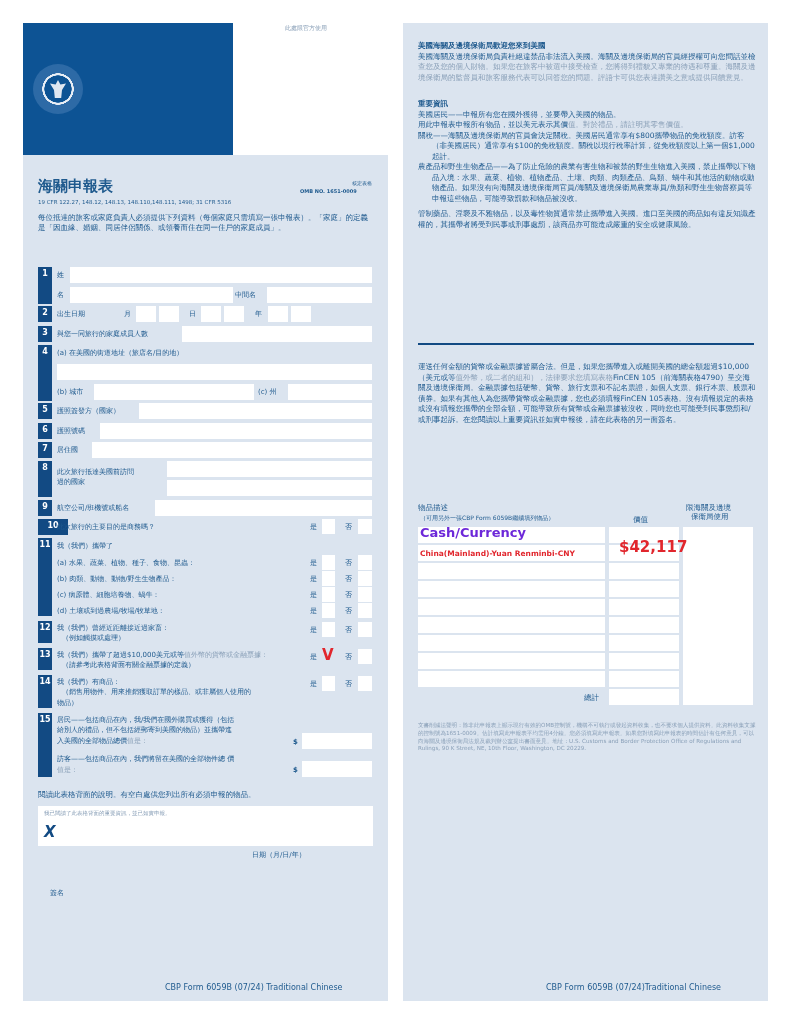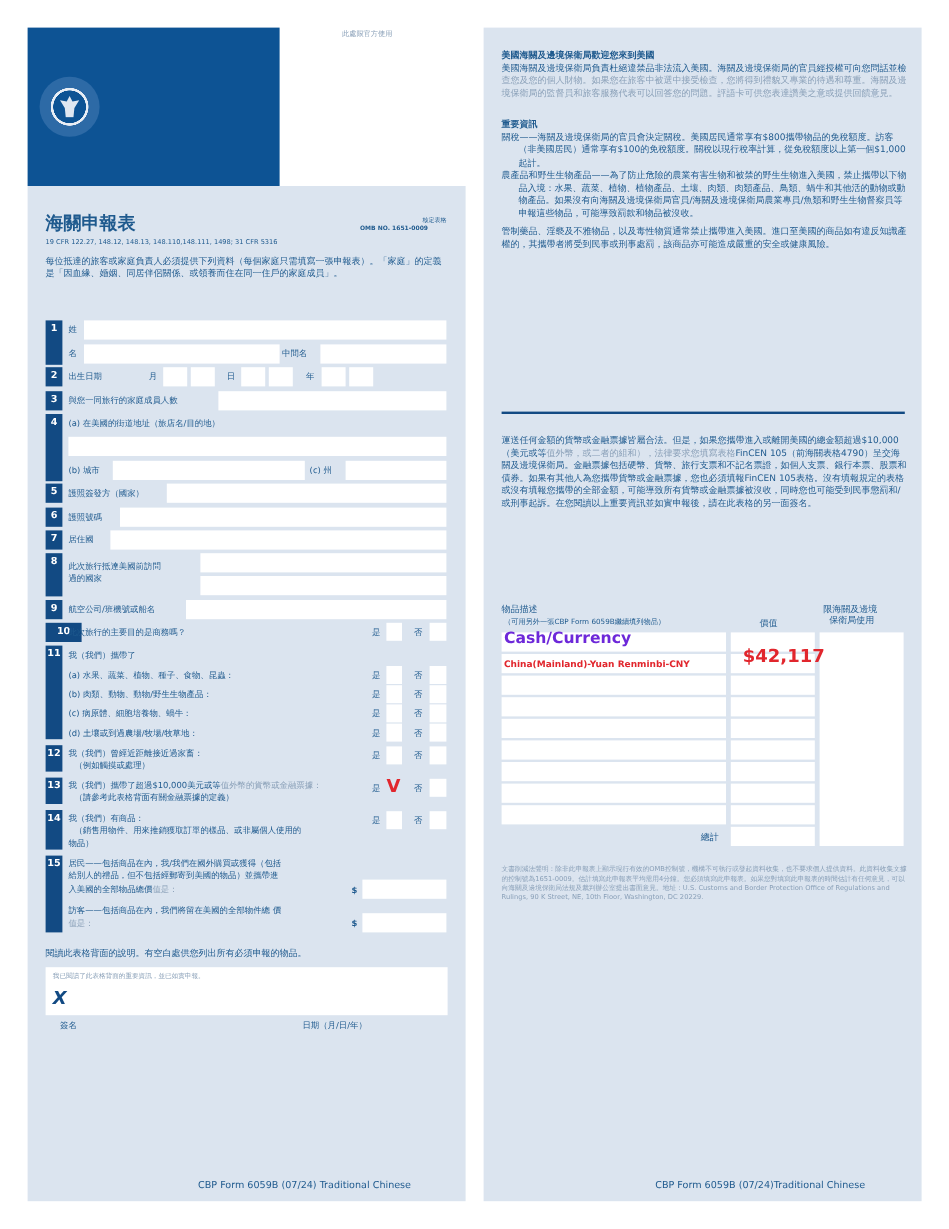--- a/index.html
+++ b/index.html
@@ -189,31 +189,33 @@
 <div class="box" style="left:302px;top:733px;width:70px;height:16px;"></div>
 <div class="lbl" style="left:57px;top:754px;">訪客——包括商品在內，我們將留在美國的全部物件總 價</div>
 <div class="lbl light" style="left:57px;top:765px;">值是：</div>
 <div class="yn" style="left:293px;top:766px;font-weight:bold;">$</div>
 <div class="box" style="left:302px;top:761px;width:70px;height:16px;"></div>
 
 <div class="lbl" style="left:38px;top:790px;font-size:7.5px;">閱讀此表格背面的說明。有空白處供您列出所有必須申報的物品。</div>
 <div class="sig-box"></div>
 <div class="lbl light" style="left:44px;top:810px;font-size:5.5px;">我已閱讀了此表格背面的重要資訊，並已如實申報。</div>
 <div class="sig-x">X</div>
-<div class="lbl" style="left:50px;top:850px;text-align:center;">簽名</div>
+<div class="lbl" style="left:50px;top:888px;text-align:center;">簽名</div>
 <div class="lbl" style="left:252px;top:850px;">日期（月/日/年）</div>
 
 <div class="footer" style="left:165px;top:983px;">CBP Form 6059B (07/24) Traditional Chinese</div>
 
 <div class="panel" id="right-panel"></div>
 
 <div class="r-text" style="top:41px;">
   <div style="font-weight:bold;">美國海關及邊境保衛局歡迎您來到美國</div>
   <div><span>美國海關及邊境保衛局負責杜絕違禁品非法流入美國。海關及邊境保衛局的官員經授權可向您問話並檢</span><span class="light">查您及您的個人財物。如果您在旅客中被選中接受檢查，您將得到禮貌又專業的待遇和尊重。海關及邊境保衛局的監督員和旅客服務代表可以回答您的問題。評語卡可供您表達讚美之意或提供回饋意見。</span></div>
   <div style="font-weight:bold;margin-top:16px;">重要資訊</div>
+  <div>美國居民——申報所有您在國外獲得，並要帶入美國的物品。</div>
+  <div class="indent"><span>用此申報表申報所有物品，並以美元表示其價</span><span class="light">值。對於禮品，請註明其零售價值。</span></div>
   <div class="indent">關稅——海關及邊境保衛局的官員會決定關稅。美國居民通常享有$800攜帶物品的免稅額度。訪客（非美國居民）通常享有$100的免稅額度。關稅以現行稅率計算，從免稅額度以上第一個$1,000起計。</div>
   <div class="indent">農產品和野生生物產品——為了防止危險的農業有害生物和被禁的野生生物進入美國，禁止攜帶以下物品入境：水果、蔬菜、植物、植物產品、土壤、肉類、肉類產品、鳥類、蝸牛和其他活的動物或動物產品。如果沒有向海關及邊境保衛局官員/海關及邊境保衛局農業專員/魚類和野生生物督察員等申報這些物品，可能導致罰款和物品被沒收。</div>
   <div style="margin-top:5px;">管制藥品、淫褻及不雅物品，以及毒性物質通常禁止攜帶進入美國。進口至美國的商品如有違反知識產權的，其攜帶者將受到民事或刑事處罰，該商品亦可能造成嚴重的安全或健康風險。</div>
 </div>
 
 <div class="divider"></div>
 
 <div class="r-text" style="top:362px;">
   <span>運送任何金額的貨幣或金融票據皆屬合法。但是，如果您攜帶進入或離開美國的總金額超過$10,000（美元或等</span><span class="light">值外幣，或二者的組和），法律要求您填寫表格</span><span>FinCEN 105（前海關表格4790）呈交海關及邊境保衛局。金融票據包括硬幣、貨幣、旅行支票和不記名票證，如個人支票、銀行本票、股票和債券。如果有其他人為您攜帶貨幣或金融票據，您也必須填報FinCEN 105表格。沒有填報規定的表格或沒有填報您攜帶的全部金額，可能導致所有貨幣或金融票據被沒收，同時您也可能受到民事懲罰和/或刑事起訴。在您閱讀以上重要資訊並如實申報後，請在此表格的另一面簽名。</span>
 </div>

